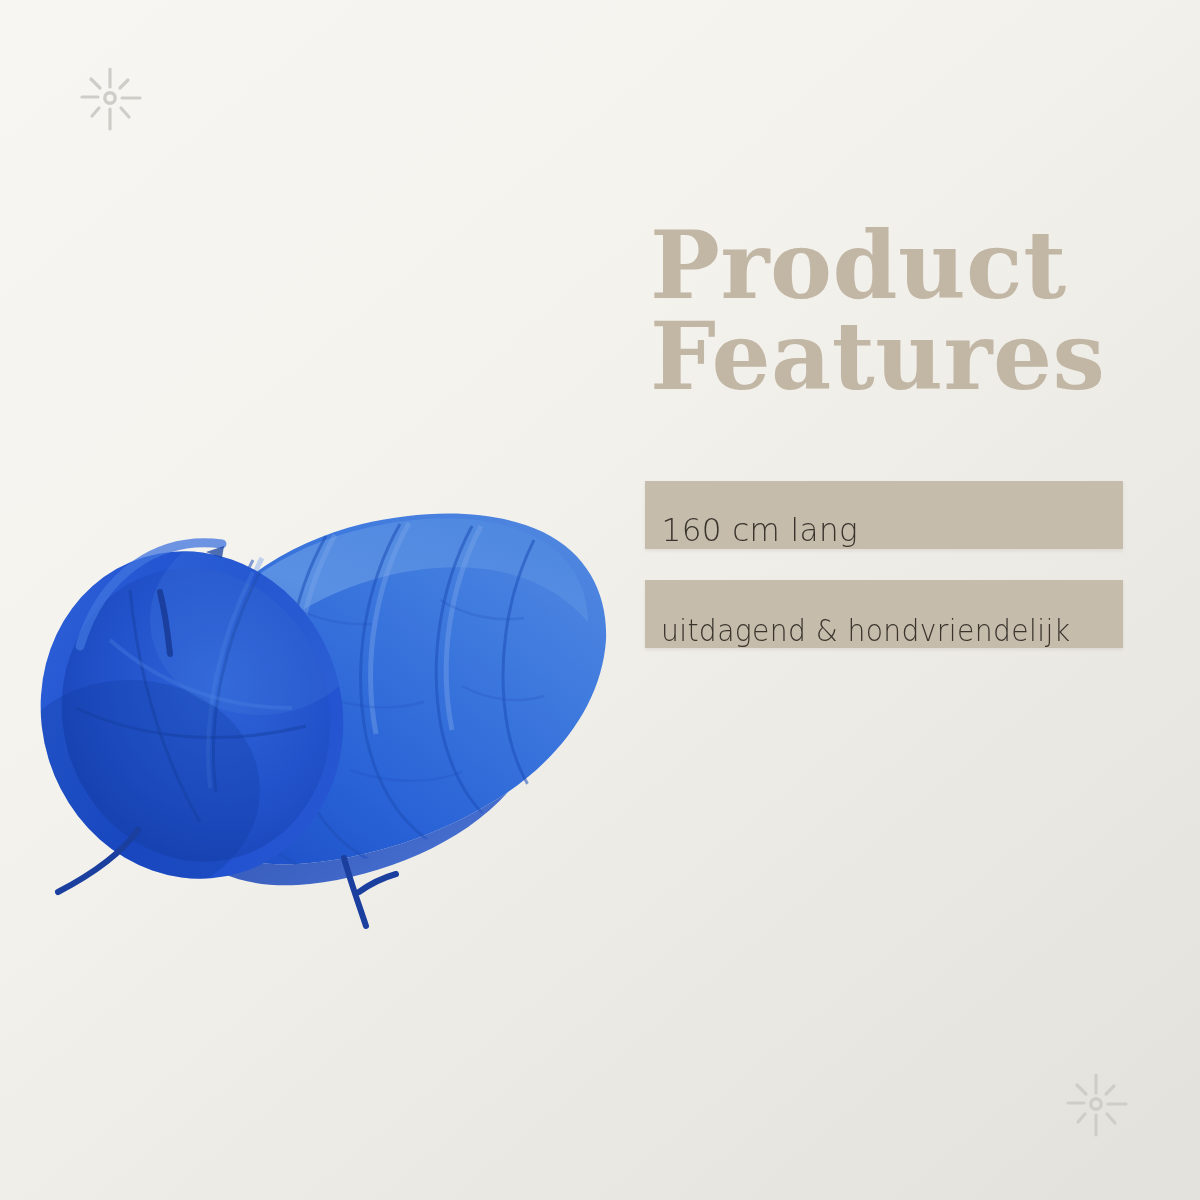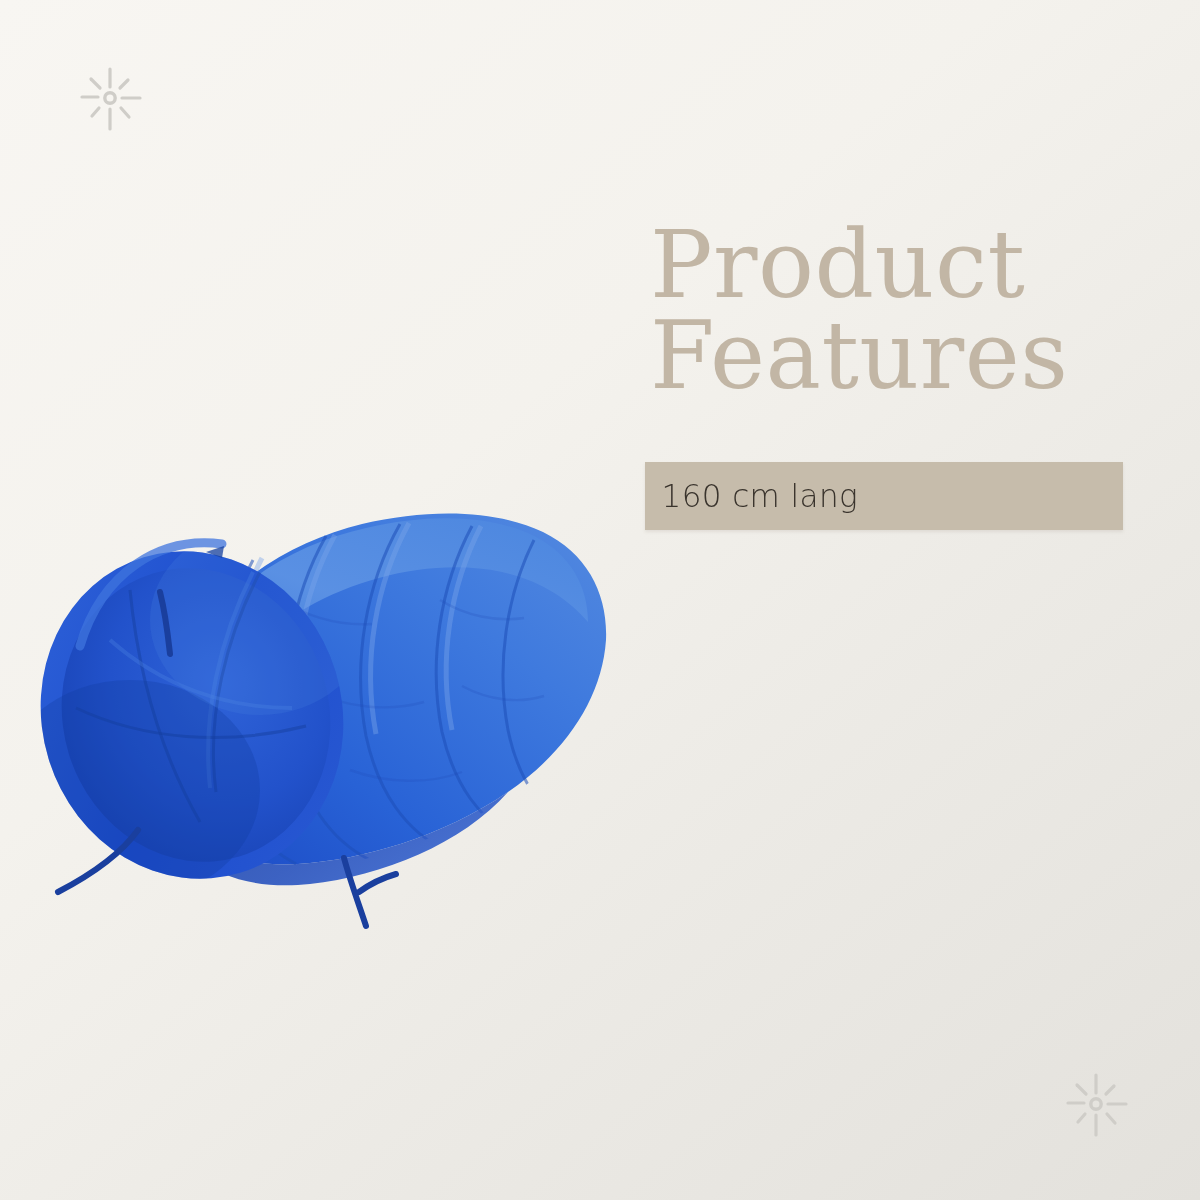--- a/index.html
+++ b/index.html
@@ -32,41 +32,42 @@
   #sparkle-br { left: 1060px; top: 1068px; }
 
   
   #headline {
     position: absolute;
     left: 650px;
     top: 158px;
     width: 520px;
     color: #c2b6a5;
     font-family: "DejaVu Serif", serif;
-    font-weight: 400;
+    font-weight: 700;
     font-size: 93px;
     line-height: 0.98;
     letter-spacing: 0.5px;
     white-space: pre-line;
   }
 
   #feature-list {
     position: absolute;
     left: 645px;
     top: 462px;
     width: 478px;
   }
   .feature-bar {
     position: relative;
     height: 68px;
     margin-bottom: 31px;
     background: #c6bcab;
     box-shadow: 0 2px 3px rgba(120,110,95,0.13);
     display: flex;
-    align-items: center;
+    align-items: flex-end;
+    margin-top: 19px;
   }
   .feature-bar:last-child { margin-bottom: 0; }
   .feature-label {
     padding-left: 17px;
     padding-right: 8px;
     font-family: "DejaVu Sans", sans-serif;
     font-weight: 300;
     font-size: 32px;
     letter-spacing: 0.4px;
     color: #3a342d;
@@ -122,20 +123,23 @@
       <circle cx="36" cy="36" r="5.2" fill="none" stroke="#cfcdc8" stroke-width="3.4"></circle>
     </svg>
   </div>
 
   <h1 id="headline">Product
 Features</h1>
 
   <div id="feature-list">
     <div class="feature-bar">
       <span class="feature-label">160 cm lang</span>
+    </div>
+    <div class="feature-bar tight">
+      <span class="feature-label">uitdagend &amp; hondvriendelijk</span>
     </div>
   </div>
 
   <div id="product-photo">
     <svg viewBox="0 0 640 510" xmlns="http://www.w3.org/2000/svg">
       <defs>
         <linearGradient id="gTop" x1="0" y1="1" x2="1" y2="0">
           <stop offset="0%" stop-color="#3f7ada"></stop>
           <stop offset="45%" stop-color="#5d93e4"></stop>
           <stop offset="100%" stop-color="#4b86df"></stop>

